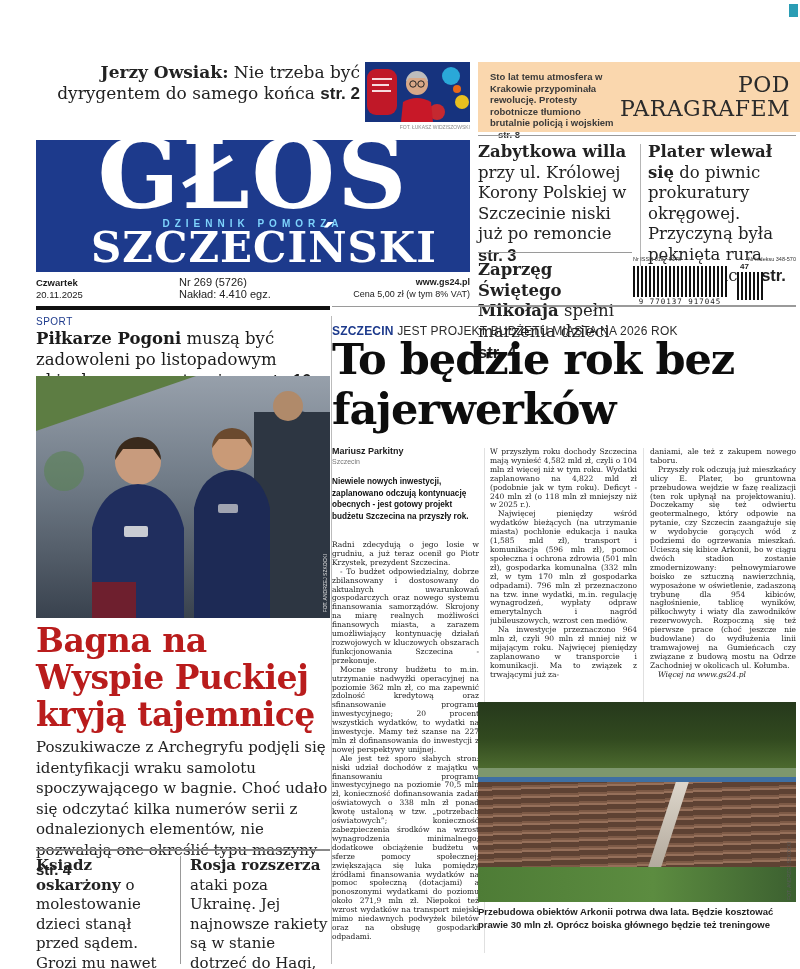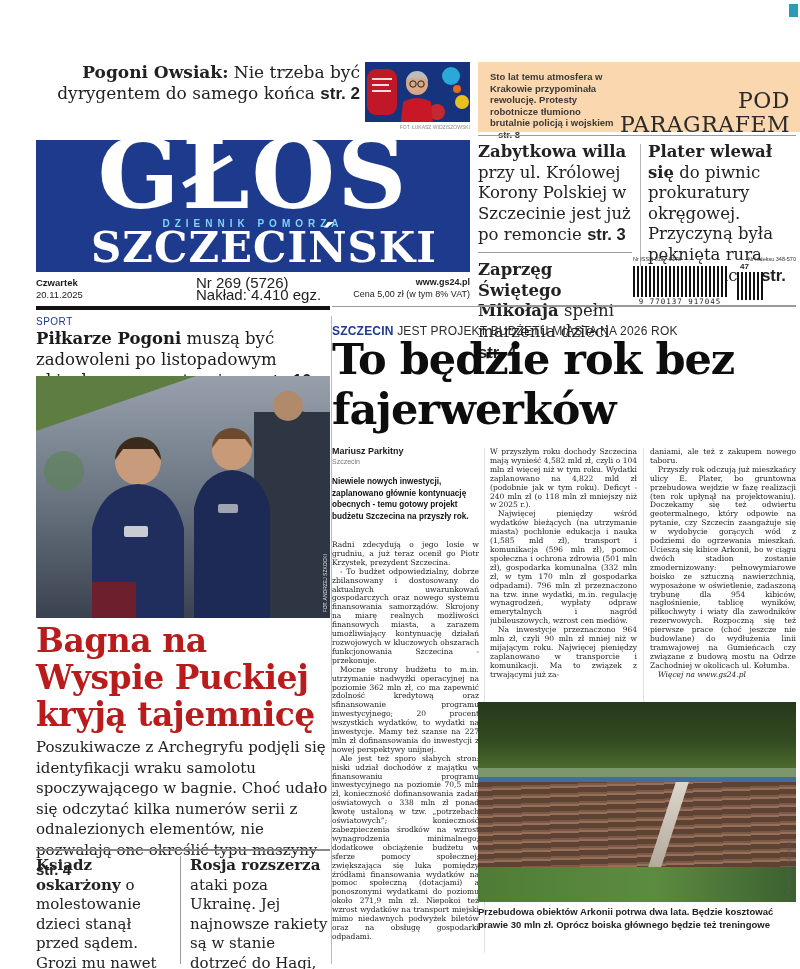--- a/index.html
+++ b/index.html
@@ -16,33 +16,33 @@
   .top-teaser{left:24px;top:62px;width:336px;text-align:right;font-size:17px;line-height:21px;color:#222;}
   .top-teaser b{font-weight:bold;}
   .owsiak-photo{left:365px;top:62px;width:105px;height:60px;border:0;}
   .owsiak-credit{left:300px;top:124px;width:170px;text-align:right;font-size:5px;color:#8a8a8a;}
 
   
   .peach{left:478px;top:62px;width:322px;height:70px;background:#fad7ae;box-sizing:border-box;
          padding:9px 10px 20px 12px;display:flex;justify-content:space-between;}
   .peach-text{width:168px;font-size:9.5px;line-height:11.5px;color:#3a3a3a;font-weight:bold;}
   .peach-title{text-align:right;font-family:"DejaVu Serif",serif;font-size:22px;line-height:24px;
-               color:#2b2b2b;letter-spacing:0.5px;margin-top:18px;}
+               color:#2b2b2b;letter-spacing:0.5px;margin-top:2px;}
   .rule-peach{left:478px;top:135px;width:318px;height:1px;}
 
   
   .masthead{left:36px;top:140px;width:434px;height:132px;background:#1d3a8c;overflow:hidden;}
   .m-glos{left:0;top:-13px;width:100%;text-align:center;color:#fff;font-family:"DejaVu Serif",serif;
           font-weight:bold;font-size:96px;line-height:96px;letter-spacing:2px;}
   .m-sub{left:0;top:78px;width:100%;text-align:center;color:#7dd3fc;font-weight:bold;font-size:10px;
          letter-spacing:5px;}
   .m-szcz{left:11px;top:87px;width:100%;text-align:center;color:#fff;font-family:"DejaVu Serif",serif;
           font-weight:bold;font-size:42px;line-height:42px;letter-spacing:1px;}
   .info-day{left:36px;top:277px;font-size:9.5px;line-height:11.5px;}
-  .info-issue{left:196px;top:277px;font-size:15px;line-height:11.5px;color:#222;}
+  .info-issue{left:179px;top:277px;font-size:11px;line-height:11.5px;color:#222;}
   .info-price{left:290px;top:277px;width:180px;text-align:right;font-size:9px;line-height:11.5px;}
   .bold{font-weight:bold;}
 
   
   .rteaser{font-family:"DejaVu Serif",serif;font-size:16.5px;line-height:20.5px;color:#222;}
   .rteaser b{font-weight:bold;}
   .t-villa{left:478px;top:142px;width:154px;}
   .t-ukrop{left:648px;top:142px;width:150px;}
   .t-divider{left:478px;top:252px;width:154px;height:1px;}
   .t-vdivider{left:640px;top:144px;width:1px;height:160px;}
@@ -118,21 +118,21 @@
             background:linear-gradient(90deg,#4e7c36 0%,#5c8c40 55%,#3c6030 100%);}
   .caption{left:478px;top:906px;width:318px;font-size:9.5px;line-height:12.5px;font-weight:bold;color:#222;}
 
   .corner-mark{left:789px;top:4px;width:9px;height:13px;}
 </style>
 </head>
 <body>
 
 <div class="abs corner-mark" style="background:#2a9db4;"></div>
 
-<p class="abs top-teaser serif"><b>Pogoni Owsiak:</b><span> Nie trzeba być dyrygentem do samego końca </span><span class="ref">str. 2</span></p>
+<p class="abs top-teaser serif"><b>Jerzy Owsiak:</b><span> Nie trzeba być dyrygentem do samego końca </span><span class="ref">str. 2</span></p>
 
 <svg class="abs owsiak-photo" width="105" height="60" viewBox="0 0 105 60">
   <rect width="105" height="60" fill="#16337e"></rect>
   <circle cx="86" cy="14" r="9" fill="#2aa8d8"></circle>
   <circle cx="97" cy="40" r="7" fill="#e8c020"></circle>
   <circle cx="72" cy="50" r="8" fill="#d82828" opacity="0.9"></circle>
   <circle cx="92" cy="27" r="4" fill="#e86818"></circle>
   <rect x="2" y="7" width="30" height="46" rx="9" fill="#c01828"></rect>
   <rect x="7" y="16" width="20" height="2" fill="#fff" opacity="0.85"></rect>
   <rect x="7" y="22" width="17" height="2" fill="#fff" opacity="0.85"></rect>
@@ -165,21 +165,21 @@
 </div>
 <div class="abs info-issue">
   <div>Nr 269 (5726)</div>
   <div>Nakład: 4.410 egz.</div>
 </div>
 <div class="abs info-price">
   <div class="bold">www.gs24.pl</div>
   <div>Cena 5,00 zł (w tym 8% VAT)</div>
 </div>
 
-<p class="abs rteaser t-villa"><b>Zabytkowa willa</b><span> przy ul. Królowej Korony Polskiej w Szczecinie jest już po remoncie </span><span class="ref">str. 3</span></p>
+<p class="abs rteaser t-villa"><b>Zabytkowa willa</b><span> przy ul. Królowej Korony Polskiej w Szczecinie niski już po remoncie </span><span class="ref">str. 3</span></p>
 <p class="abs rteaser t-ukrop"><b>Plater wlewał się</b><span> do piwnic prokuratury okręgowej. Przyczyną była pęknięta rura ciepłownicza </span><span class="ref">str. 4</span></p>
 <div class="abs rule t-divider"></div>
 <div class="abs vrule t-vdivider"></div>
 <p class="abs rteaser t-mikolaj"><b>Zaprzęg Świętego Mikołaja</b><span> spełni marzenia dzieci </span><span class="ref block-ref">str. 4</span></p>
 
 <div class="abs bc-labels">
   <span>Nr ISSN 0137-9178</span>
   <span>Nr indeksu 348-570</span>
 </div>
 <div class="abs bc-bars"></div>
@@ -228,21 +228,21 @@
 
 <div class="abs rule-bottom"></div>
 <div class="abs bottom-vrule"></div>
 <p class="abs b-teaser t-priest"><b>Ksiądz oskarżony</b><span> o molestowanie dzieci stanął przed sądem. Grozi mu nawet kara dożywocia</span></p>
 <p class="abs b-teaser t-russia"><b>Rosja rozszerza</b><span> ataki poza Ukrainę. Jej najnowsze rakiety są w stanie dotrzeć do Hagi, Madrytu lub Luksemburga </span></p>
 
 <div class="abs kicker"><span class="tag">SZCZECIN</span><span> JEST PROJEKT BUDŻETU MIASTA NA 2026 ROK</span></div>
 <h1 class="abs headline" style="margin:0;">To będzie rok bez fajerwerków</h1>
 <div class="abs byline">Mariusz Parkitny</div>
 <div class="abs byplace">Szczecin</div>
-<p class="abs lead">Niewiele nowych inwestycji, zaplanowano głównie kontynuację obecnych - temu gotowy projekt budżetu Szczecina na przyszły rok.</p>
+<p class="abs lead">Niewiele nowych inwestycji, zaplanowano odczują kontynuację obecnych - jest gotowy projekt budżetu Szczecina na przyszły rok.</p>
 
 <div class="abs bodycol col1">
   <p>Radni zdecydują o jego losie w grudniu, a już teraz ocenił go Piotr Krzystek, prezydent Szczecina.</p>
   <p>- To budżet odpowiedzialny, dobrze zbilansowany i dostosowany do aktualnych uwarunkowań gospodarczych oraz nowego systemu finansowania samorządów. Skrojony na miarę realnych możliwości finansowych miasta, a zarazem umożliwiający kontynuację działań rozwojowych w kluczowych obszarach funkcjonowania Szczecina - przekonuje.</p>
   <p>Mocne strony budżetu to m.in. utrzymanie nadwyżki operacyjnej na poziomie 362 mln zł, co ma zapewnić zdolność kredytową oraz sfinansowanie programu inwestycyjnego; 20 procent wszystkich wydatków, to wydatki na inwestycje. Mamy też szanse na 227 mln zł dofinansowania do inwestycji z nowej perspektywy unijnej.</p>
   <p>Ale jest też sporo słabych stron: niski udział dochodów z majątku w finansowaniu programu inwestycyjnego na poziomie 70,5 mln zł, konieczność dofinansowania zadań oświatowych o 338 mln zł ponad kwotę ustaloną w tzw. „potrzebach oświatowych”; konieczność zabezpieczenia środków na wzrost wynagrodzenia minimalnego; dodatkowe obciążenie budżetu w sferze pomocy społecznej; zwiększająca się luka pomiędzy źródłami finansowania wydatków na pomoc społeczną (dotacjami) a ponoszonymi wydatkami do poziomu około 271,9 mln zł. Niepokoi też wzrost wydatków na transport miejski mimo niedawnych podwyżek biletów oraz na obsługę gospodarki odpadami.</p>
 </div>
 <div class="abs colrule1"></div>
 <div class="abs bodycol col2">
   <p>W przyszłym roku dochody Szczecina mają wynieść 4,582 mld zł, czyli o 104 mln zł więcej niż w tym roku. Wydatki zaplanowano na 4,822 mld zł (podobnie jak w tym roku). Deficyt - 240 mln zł (o 118 mln zł mniejszy niż w 2025 r.).</p>

